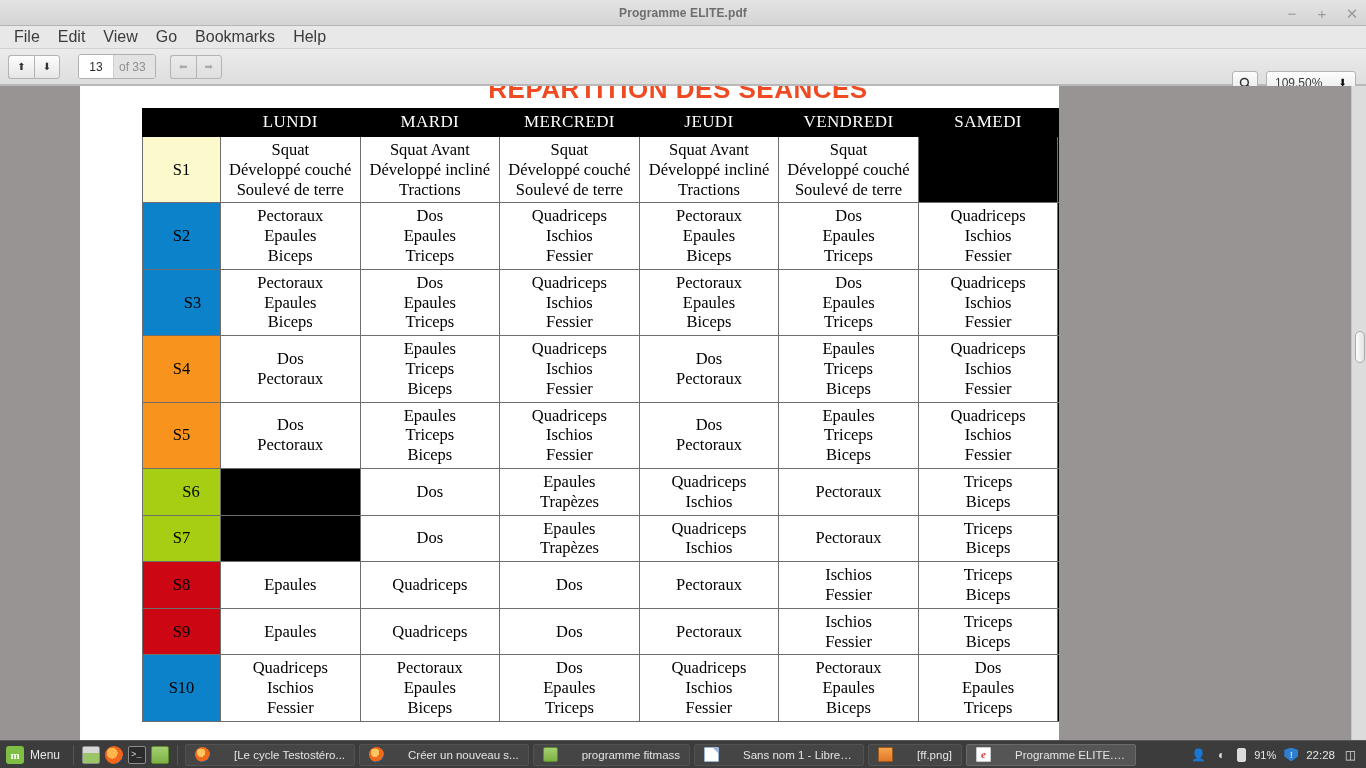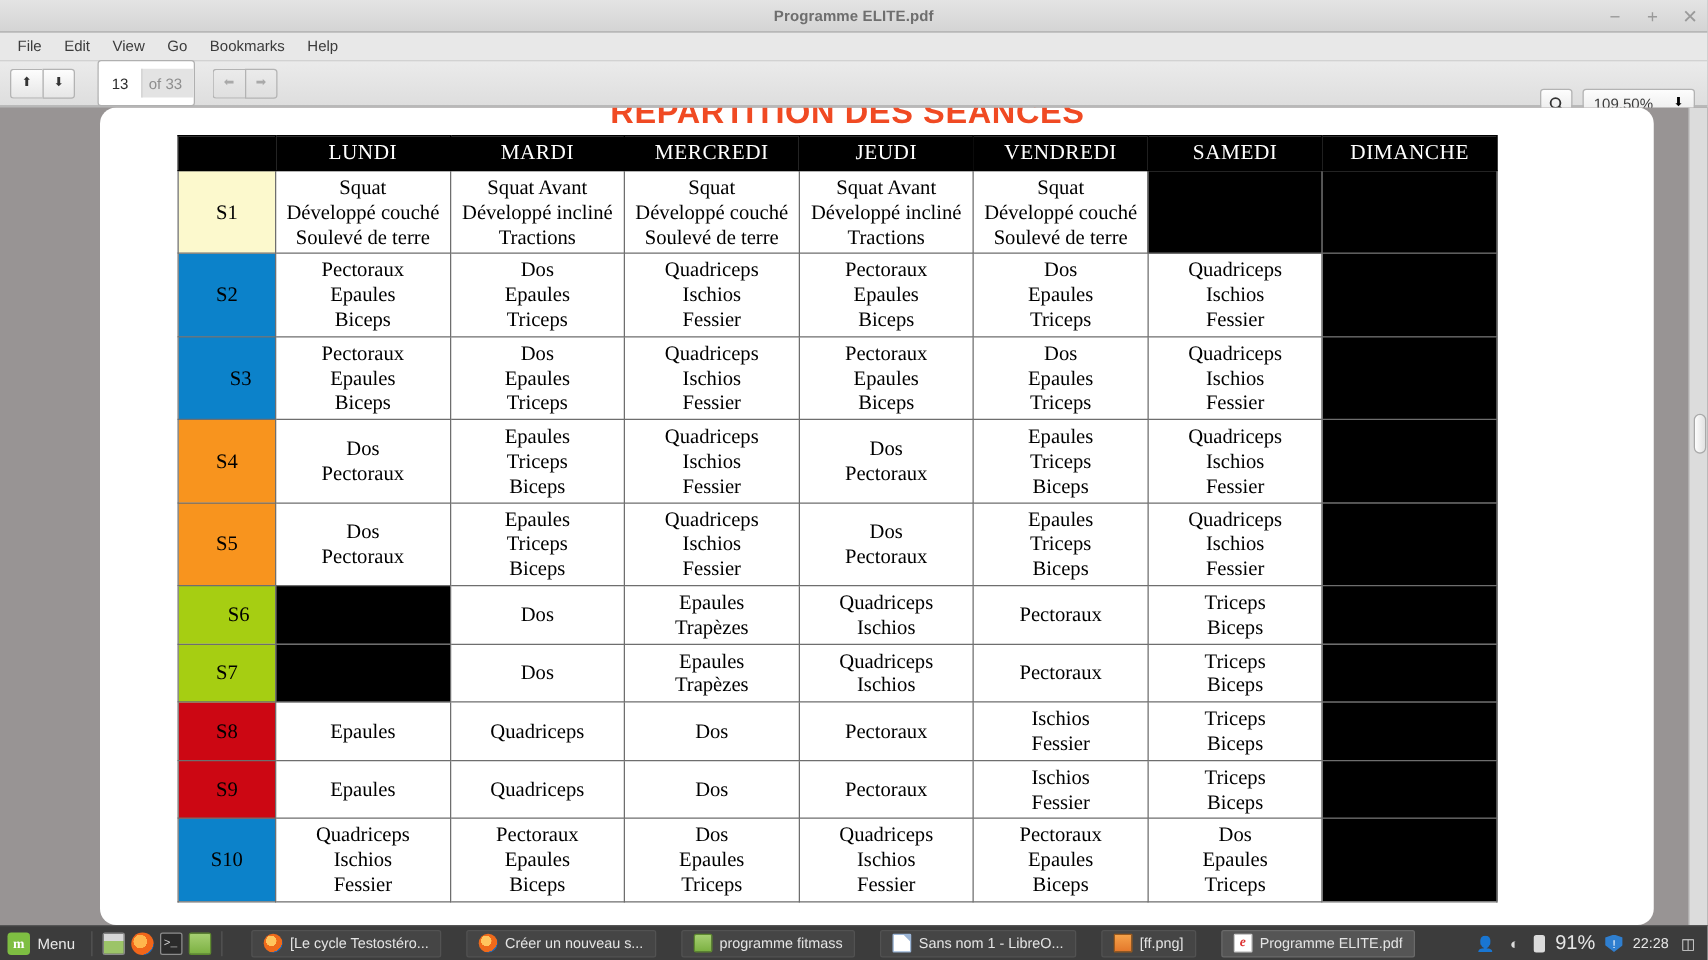--- a/index.html
+++ b/index.html
@@ -29,21 +29,21 @@
     width:16px; text-align:center;
   }
 
   
   #menubar{
     height:23px; background:#e8e8e8;
     border-bottom:1px solid #d2d2d2;
     display:flex; align-items:center; padding-left:7px; gap:4px;
   }
   #menubar .mi{
-    font-size:12px; color:#3b3b3b; padding:2px 7px; border-radius:2px;
+    font-size:16px; color:#3b3b3b; padding:2px 7px; border-radius:2px;
   }
 
   
   #toolbar{
     height:36px;
     background:linear-gradient(to bottom,#ebebeb,#dedede);
     border-bottom:1px solid #b9b9b9;
     display:flex; align-items:center; padding:0 8px;
     position:relative;
   }
@@ -54,21 +54,21 @@
     border:1px solid #b3b3b3;
     display:flex; align-items:center; justify-content:center;
     font-size:11px; color:#333;
   }
   .tbtn.l{ border-radius:3px 0 0 3px; border-right:none; }
   .tbtn.r{ border-radius:0 3px 3px 0; }
   .tbtn.dis{ color:#a9a9a9; background:linear-gradient(to bottom,#ebebeb,#dfdfdf); }
   .arrow{ font-size:10px; line-height:1; }
 
   #pagebox{
-    margin-left:18px; height:37px; display:flex; align-items:center;
+    margin-left:18px; height:25px; display:flex; align-items:center;
     border:1px solid #b0b0b0; border-radius:3px; overflow:hidden;
     background:#fff;
   }
   #pagenum{
     width:34px; height:23px; background:#fff; border:none; outline:none;
     font-family:"Liberation Sans", sans-serif;
     font-size:12px; color:#2b2b2b; text-align:center;
   }
   #pagetotal{
     height:23px; background:#e3e3e3; color:#8e8e8e; font-size:12px;
@@ -105,24 +105,23 @@
   #vscroll{
     position:absolute; right:0; top:0; width:15px; height:654px;
     background:#dcdcdc; border-left:1px solid #c6c6c6;
   }
   #vthumb{
     position:absolute; left:3px; top:245px; width:10px; height:32px;
     background:linear-gradient(to right,#fdfdfd,#e2e2e2);
     border:1px solid #a9a9a9; border-radius:5px;
   }
   #page{
-    position:absolute; left:80px; top:0; width:1243px; height:654px;
+    position:absolute; left:80px; top:0; width:979px; height:654px;
     background:#ffffff;
     overflow:hidden;
-    border-radius:13px;
   }
 
   
   #doc-title{
     position:absolute; left:0; top:-12px; width:1196px;
     text-align:center;
     font-family:"Liberation Sans", sans-serif;
     font-weight:bold; font-size:26px;
     color:#f04a23; letter-spacing:.5px;
     white-space:nowrap;
@@ -175,22 +174,22 @@
   #menubtn .mlabel{ font-size:12px; color:#e8e8e8; }
   .qsep{ width:1px; height:20px; background:#555; margin:0 3px; }
   #quick{ display:flex; align-items:center; gap:5px; padding:0 5px; }
   .qicon{ width:18px; height:18px; border-radius:2px; display:block; }
   .q-show{ background:linear-gradient(to bottom,#d7d7d7 0 38%,#9cc468 38% 100%); border:1px solid #8a8a8a; }
   .q-ff{ background:radial-gradient(circle at 40% 40%,#ffb64d 0 35%,#f1661a 36% 70%,#2b6cb5 71% 100%); border-radius:50%; }
   .q-term{ background:#2b2b2b; border:1px solid #8d8d8d; color:#d6d6d6; font-size:9px; font-family:"Liberation Mono",monospace; text-align:left; padding-left:2px; line-height:16px; }
   .q-folder{ background:linear-gradient(to bottom,#a6cf72,#7cb142); border:1px solid #5e8a2f; border-radius:2px; }
 
   .task{
-    height:22px; display:flex; align-items:center; gap:6px;
-    padding:0 9px; margin-left:20px;
+    height:22px; display:flex; align-items:center; gap:24px;
+    padding:0 9px; margin-left:4px;
     background:#454545; border:1px solid #525252; border-radius:2px;
     max-width:170px;
   }
   .task.active{ background:#555; border-color:#6a6a6a; }
   .task .tlabel{
     font-size:11.5px; color:#e4e4e4; white-space:nowrap;
     overflow:hidden; text-overflow:ellipsis;
   }
   .ticon{ width:15px; height:15px; flex:none; }
   .ti-ff{ border-radius:50%; background:radial-gradient(circle at 40% 38%,#ffc55e 0 32%,#ef6a1b 33% 68%,#2a6ab4 69% 100%); }
@@ -203,21 +202,21 @@
   #tray{
     margin-left:auto; display:flex; align-items:center; gap:8px; padding-right:8px;
   }
   #tray .ts{ font-size:11.5px; color:#e6e6e6; }
   .tri{ width:15px; height:15px; display:flex; align-items:center; justify-content:center; color:#dcdcdc; font-size:12px; }
   .batt{ display:flex; align-items:center; gap:1px; }
   .battbody{ width:9px; height:14px; border:1.5px solid #dcdcdc; border-radius:2px; background:#dcdcdc; }
   .shield{ width:14px; height:14px; background:#2f7fd0; color:#fff; font-size:9px;
            clip-path:polygon(50% 0,100% 18%,100% 62%,50% 100%,0 62%,0 18%);
            display:flex; align-items:center; justify-content:center; }
-  .pct{ font-size:16px; color:#e6e6e6; }
+  .pct{ font-size:11px; color:#e6e6e6; }
 </style>
 </head>
 <body>
 
 <div id="titlebar">
   <span class="title">Programme ELITE.pdf</span>
   <div id="wincontrols">
     <span class="wb">−</span>
     <span class="wb">+</span>
     <span class="wb">✕</span>

